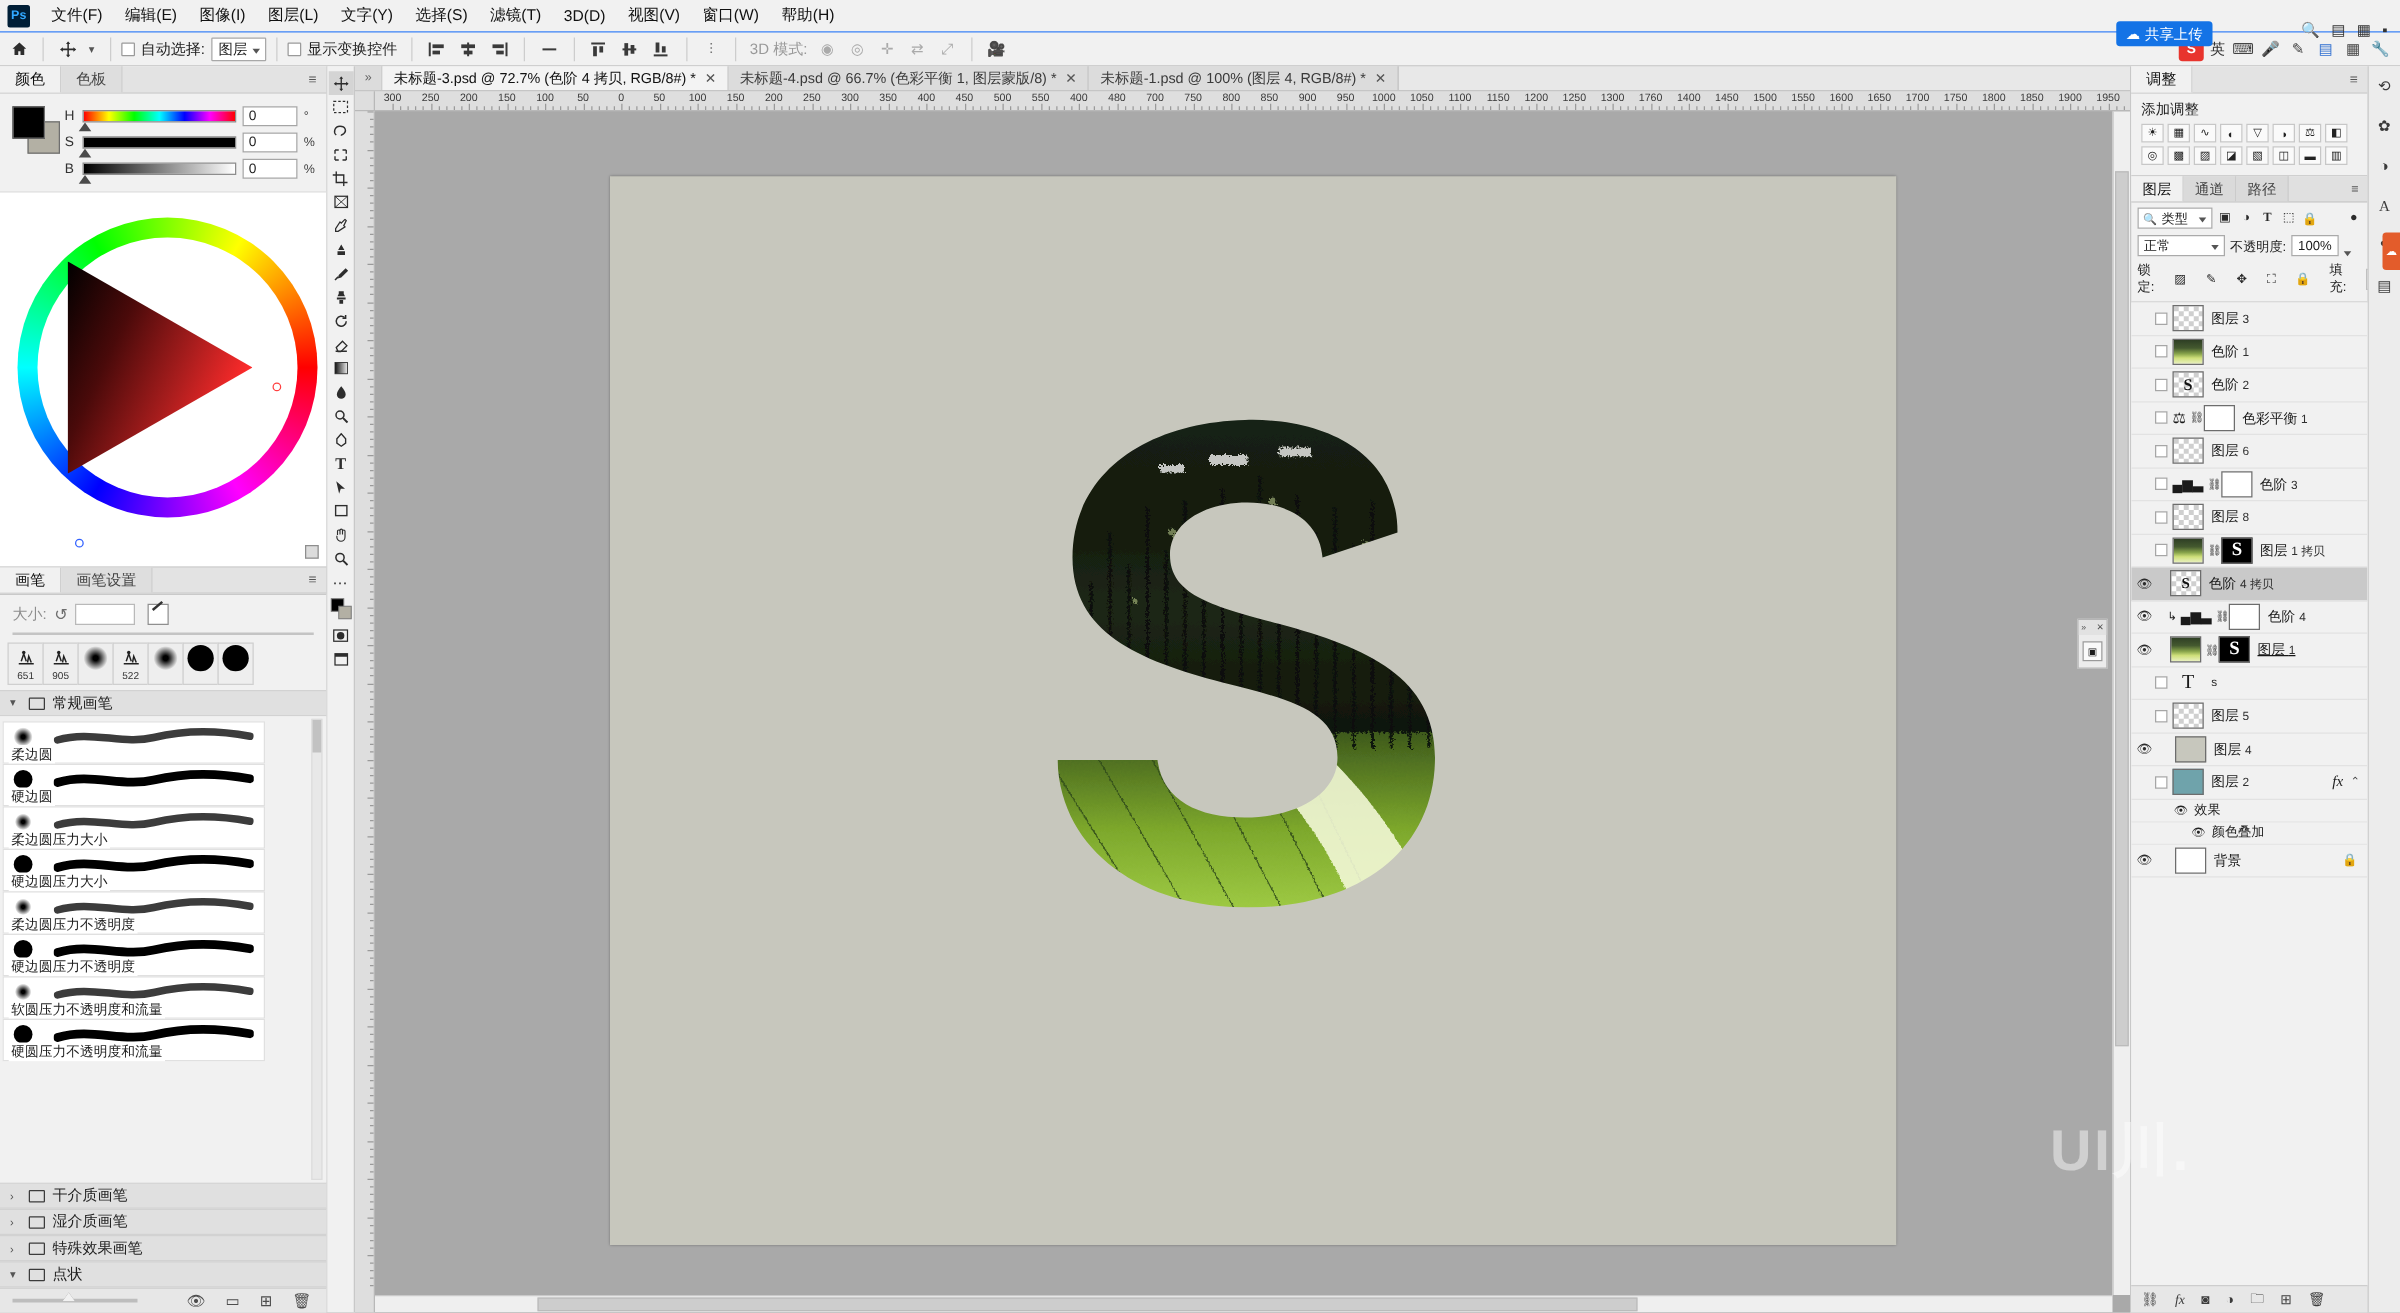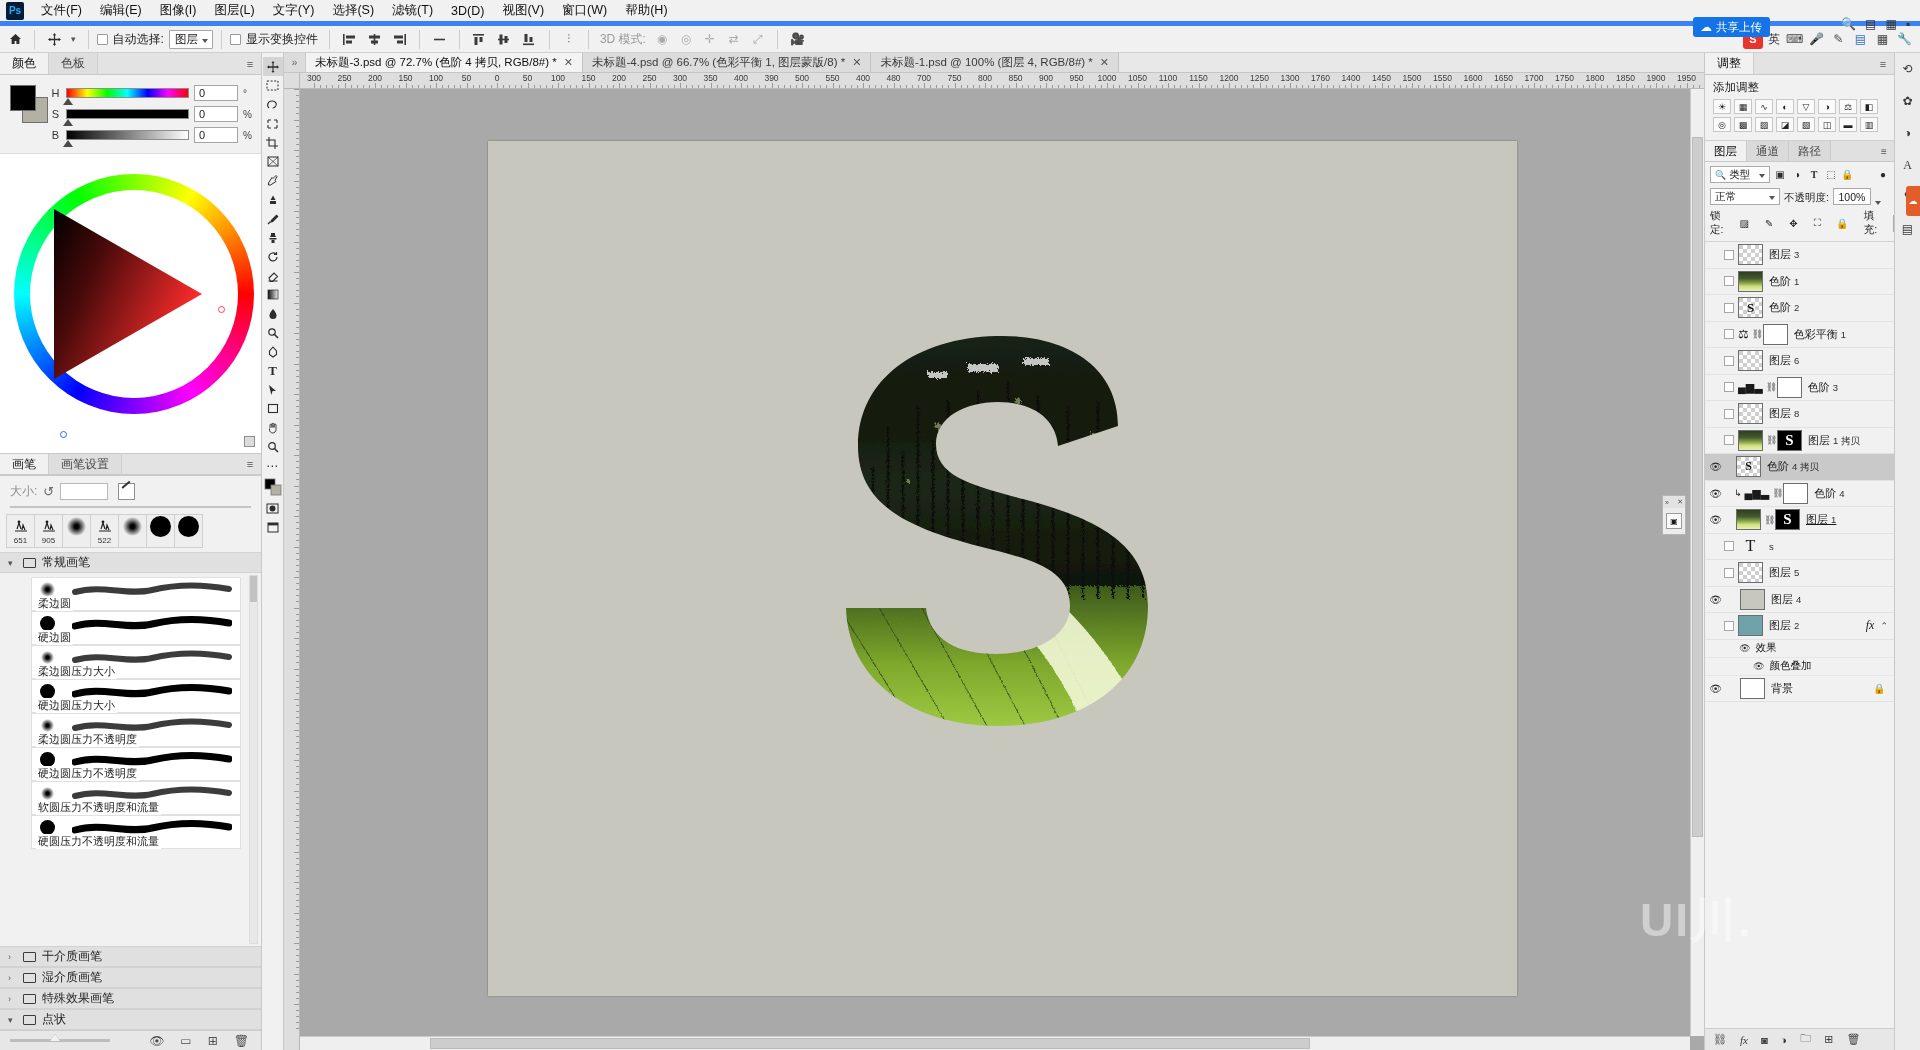--- a/index.html
+++ b/index.html
@@ -9,21 +9,21 @@
     font-size: 12px;
     color: #1a1a1a;
     background: #f0f0f0;
     -webkit-font-smoothing: antialiased;
   }
   .app { position:relative; width:1920px; height:1050px; display:flex; flex-direction:column; }
 
   
   .menubar {
     height:26px; background:#f1f1f1; display:flex; align-items:center;
-    border-bottom:5px solid #3b82f6; flex:0 0 26px; position:relative;
+    border-bottom:1px solid #3b82f6; flex:0 0 26px; position:relative;
   }
   .ps-logo {
     width:18px;height:18px;margin:0 8px 0 6px;background:#001e36;color:#31a8ff;
     font-size:10px;font-weight:bold;display:flex;align-items:center;justify-content:center;
     border-radius:2px;
   }
   .menu-item { padding:4px 9px; font-size:12.5px; color:#111; white-space:nowrap; cursor:default; }
 
   
   .optionsbar {
@@ -103,21 +103,21 @@
   .preset{width:29px;height:34px;border:1px solid #cfcfcf;background:#eee;display:flex;flex-direction:column;align-items:center;justify-content:flex-start;margin-right:-1px;}
   .preset .tip{width:24px;height:22px;display:flex;align-items:center;justify-content:center;}
   .preset .num{font-size:8px;color:#333;line-height:8px;}
   .dot{border-radius:50%;background:#000;}
   .softdot{border-radius:50%;background:radial-gradient(circle,#000 15%,rgba(0,0,0,0.0) 72%);}
 
   .brush-group{display:flex;align-items:center;gap:6px;height:21px;padding-left:8px;background:#e0e0e0;border-top:1px solid #d2d2d2;border-bottom:1px solid #d2d2d2;font-size:12px;color:#222;}
   .tw{width:9px;color:#555;font-size:9px;}
   .folder{width:13px;height:10px;border:1.3px solid #3b3b3b;border-radius:1px;}
   .brush-list{flex:1;overflow:hidden;background:#f1f1f1;position:relative;}
-  .brush-item{height:34px;margin:0 0 0 31px;width:210px;border:1px solid #e0e0e0;background:#fff;position:relative;}
+  .brush-item{height:34px;margin:0 0 0 2px;width:210px;border:1px solid #e0e0e0;background:#fff;position:relative;}
   .brush-item .bi-tip{position:absolute;left:6px;top:5px;}
   .brush-item .bi-stroke{position:absolute;left:40px;top:3px;width:160px;height:18px;}
   .brush-item .bi-name{position:absolute;left:4px;bottom:-1px;font-size:11px;color:#1d1d1d;background:#fff;padding:0 2px;}
   .scrollbar-v{position:absolute;right:3px;top:2px;width:9px;bottom:2px;background:#e8e8e8;border:1px solid #dcdcdc;}
   .scrollbar-v .thumb{position:absolute;left:0;top:0;width:7px;height:26px;background:#c2c2c2;}
   .brush-footer{height:20px;background:#e7e7e7;border-top:1px solid #cdcdcd;display:flex;align-items:center;gap:14px;padding-left:10px;}
   .bf-slider{width:100px;height:3px;background:#bdbdbd;position:relative;}
   .bf-slider .tri{position:absolute;left:40px;top:-5px;width:0;height:0;border-left:5px solid transparent;border-right:5px solid transparent;border-bottom:7px solid #f1f1f1;filter:drop-shadow(0 0 0.5px #888);}
   .bf-icons{margin-left:auto;display:flex;gap:16px;padding-right:12px;color:#4d4d4d;font-size:12px;}
 
@@ -820,21 +820,21 @@
             <span class="tickline" style="left: 416.6px; height: 3px;"></span>
             <span class="tickline" style="left: 422.7px; height: 3px;"></span>
             <span class="tickline" style="left: 428.8px; height: 3px;"></span>
             <span class="tickline" style="left: 434.9px; height: 3px;"></span>
             <span class="tick" style="left: 441px;">400</span>
             <span class="tickline" style="left: 441px; height: 5px;"></span>
             <span class="tickline" style="left: 447.1px; height: 3px;"></span>
             <span class="tickline" style="left: 453.2px; height: 3px;"></span>
             <span class="tickline" style="left: 459.3px; height: 3px;"></span>
             <span class="tickline" style="left: 465.4px; height: 3px;"></span>
-            <span class="tick" style="left: 471.5px;">390</span>
+            <span class="tick" style="left: 471.5px;">450</span>
             <span class="tickline" style="left: 471.5px; height: 5px;"></span>
             <span class="tickline" style="left: 477.6px; height: 3px;"></span>
             <span class="tickline" style="left: 483.7px; height: 3px;"></span>
             <span class="tickline" style="left: 489.8px; height: 3px;"></span>
             <span class="tickline" style="left: 495.9px; height: 3px;"></span>
             <span class="tick" style="left: 502px;">500</span>
             <span class="tickline" style="left: 502px; height: 5px;"></span>
             <span class="tickline" style="left: 508.1px; height: 3px;"></span>
             <span class="tickline" style="left: 514.2px; height: 3px;"></span>
             <span class="tickline" style="left: 520.3px; height: 3px;"></span>

